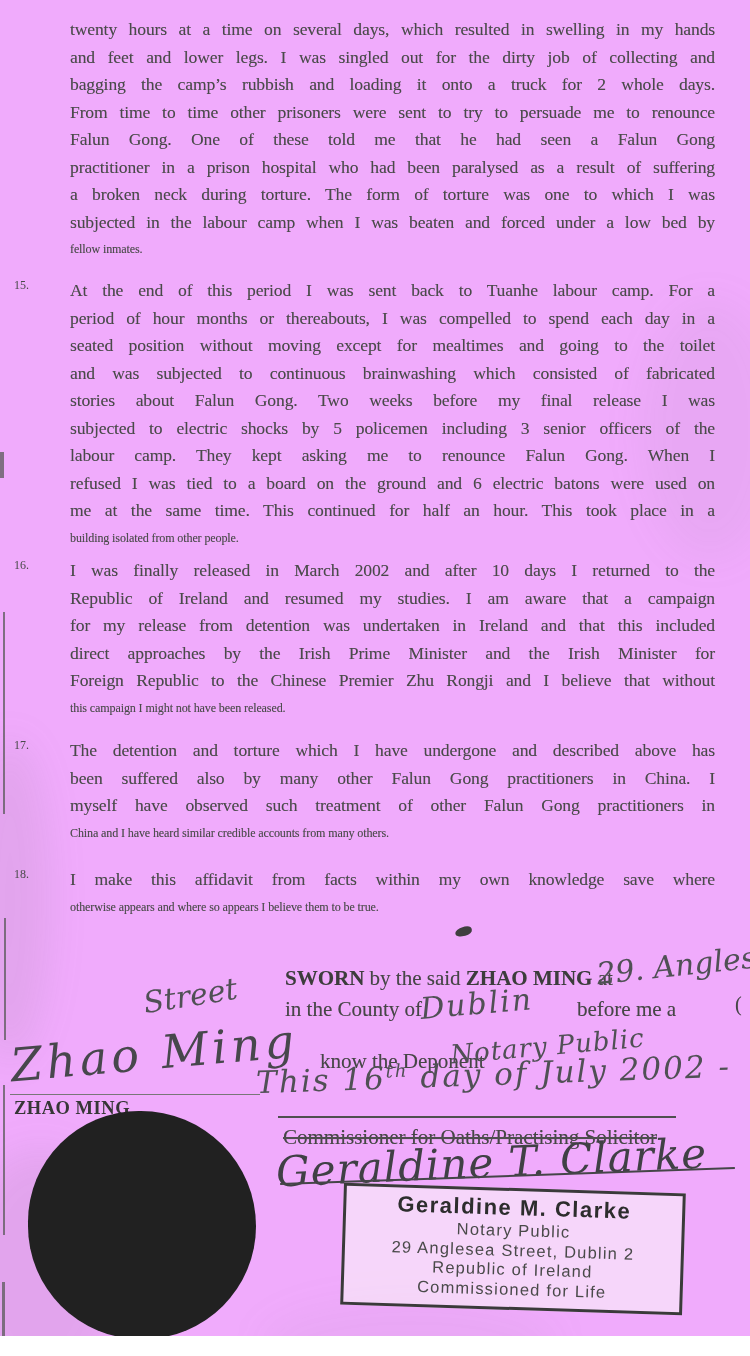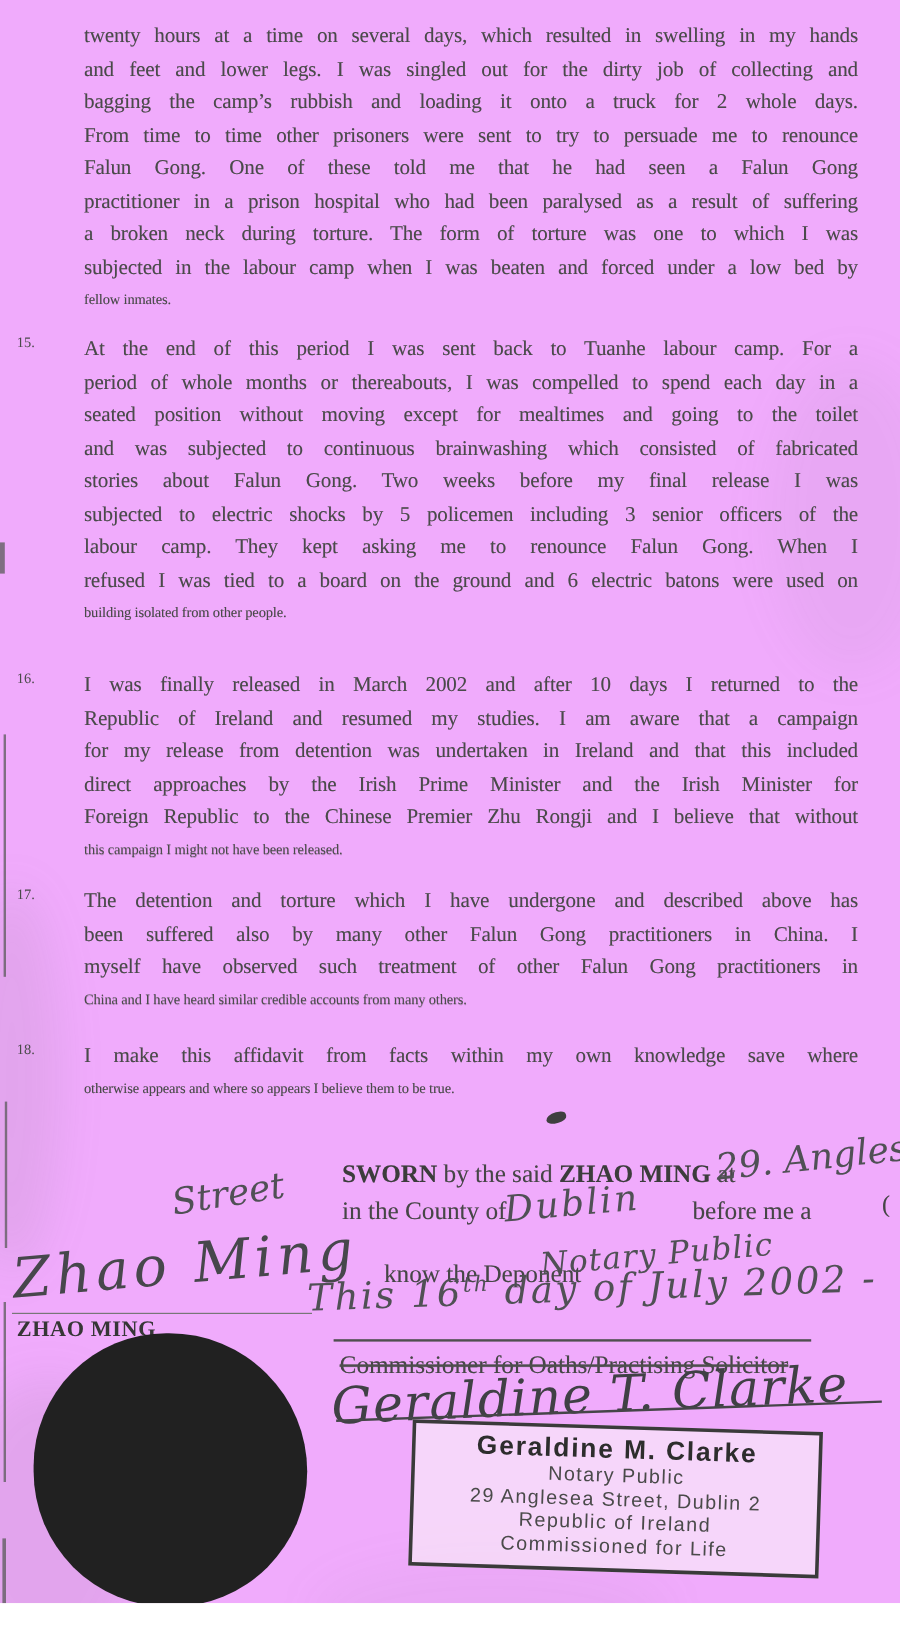--- a/index.html
+++ b/index.html
@@ -97,27 +97,28 @@
           <div class="jline">practitioner in a prison hospital who had been paralysed as a result of suffering</div>
           <div class="jline">a broken neck during torture.  The form of torture was one to which I was</div>
           <div class="jline">subjected in the labour camp when I was beaten and forced under a low bed by</div>
           <div class="jlast">fellow inmates.</div>
         </div>
       </div>
       <div class="para" style="top: 277px;">
         <div class="pnum">15.</div>
         <div class="plines">
           <div class="jline">At the end of this period I was sent back to Tuanhe labour camp.  For a</div>
-          <div class="jline">period of whole months or thereabouts, I was compelled to spend each day in a</div>
+          <div class="jline">period of hour months or thereabouts, I was compelled to spend each day in a</div>
           <div class="jline">seated position without moving except for mealtimes and going to the toilet</div>
           <div class="jline">and was subjected to continuous brainwashing which consisted of fabricated</div>
           <div class="jline">stories about Falun Gong.  Two weeks before my final release I was</div>
           <div class="jline">subjected to electric shocks by 5 policemen including 3 senior officers of the</div>
           <div class="jline">labour camp.  They kept asking me to renounce Falun Gong.  When I</div>
           <div class="jline">refused I was tied to a board on the ground and 6 electric batons were used on</div>
+          <div class="jline">me at the same time.  This continued for half an hour.  This took place in a</div>
           <div class="jlast">building isolated from other people.</div>
         </div>
       </div>
       <div class="para" style="top: 557px;">
         <div class="pnum">16.</div>
         <div class="plines">
           <div class="jline">I was finally released in March 2002 and after 10 days I returned to the</div>
           <div class="jline">Republic of Ireland and resumed my studies.  I am aware that a campaign</div>
           <div class="jline">for my release from detention was undertaken in Ireland and that this included</div>
           <div class="jline">direct approaches by the Irish Prime Minister and the Irish Minister for</div>

